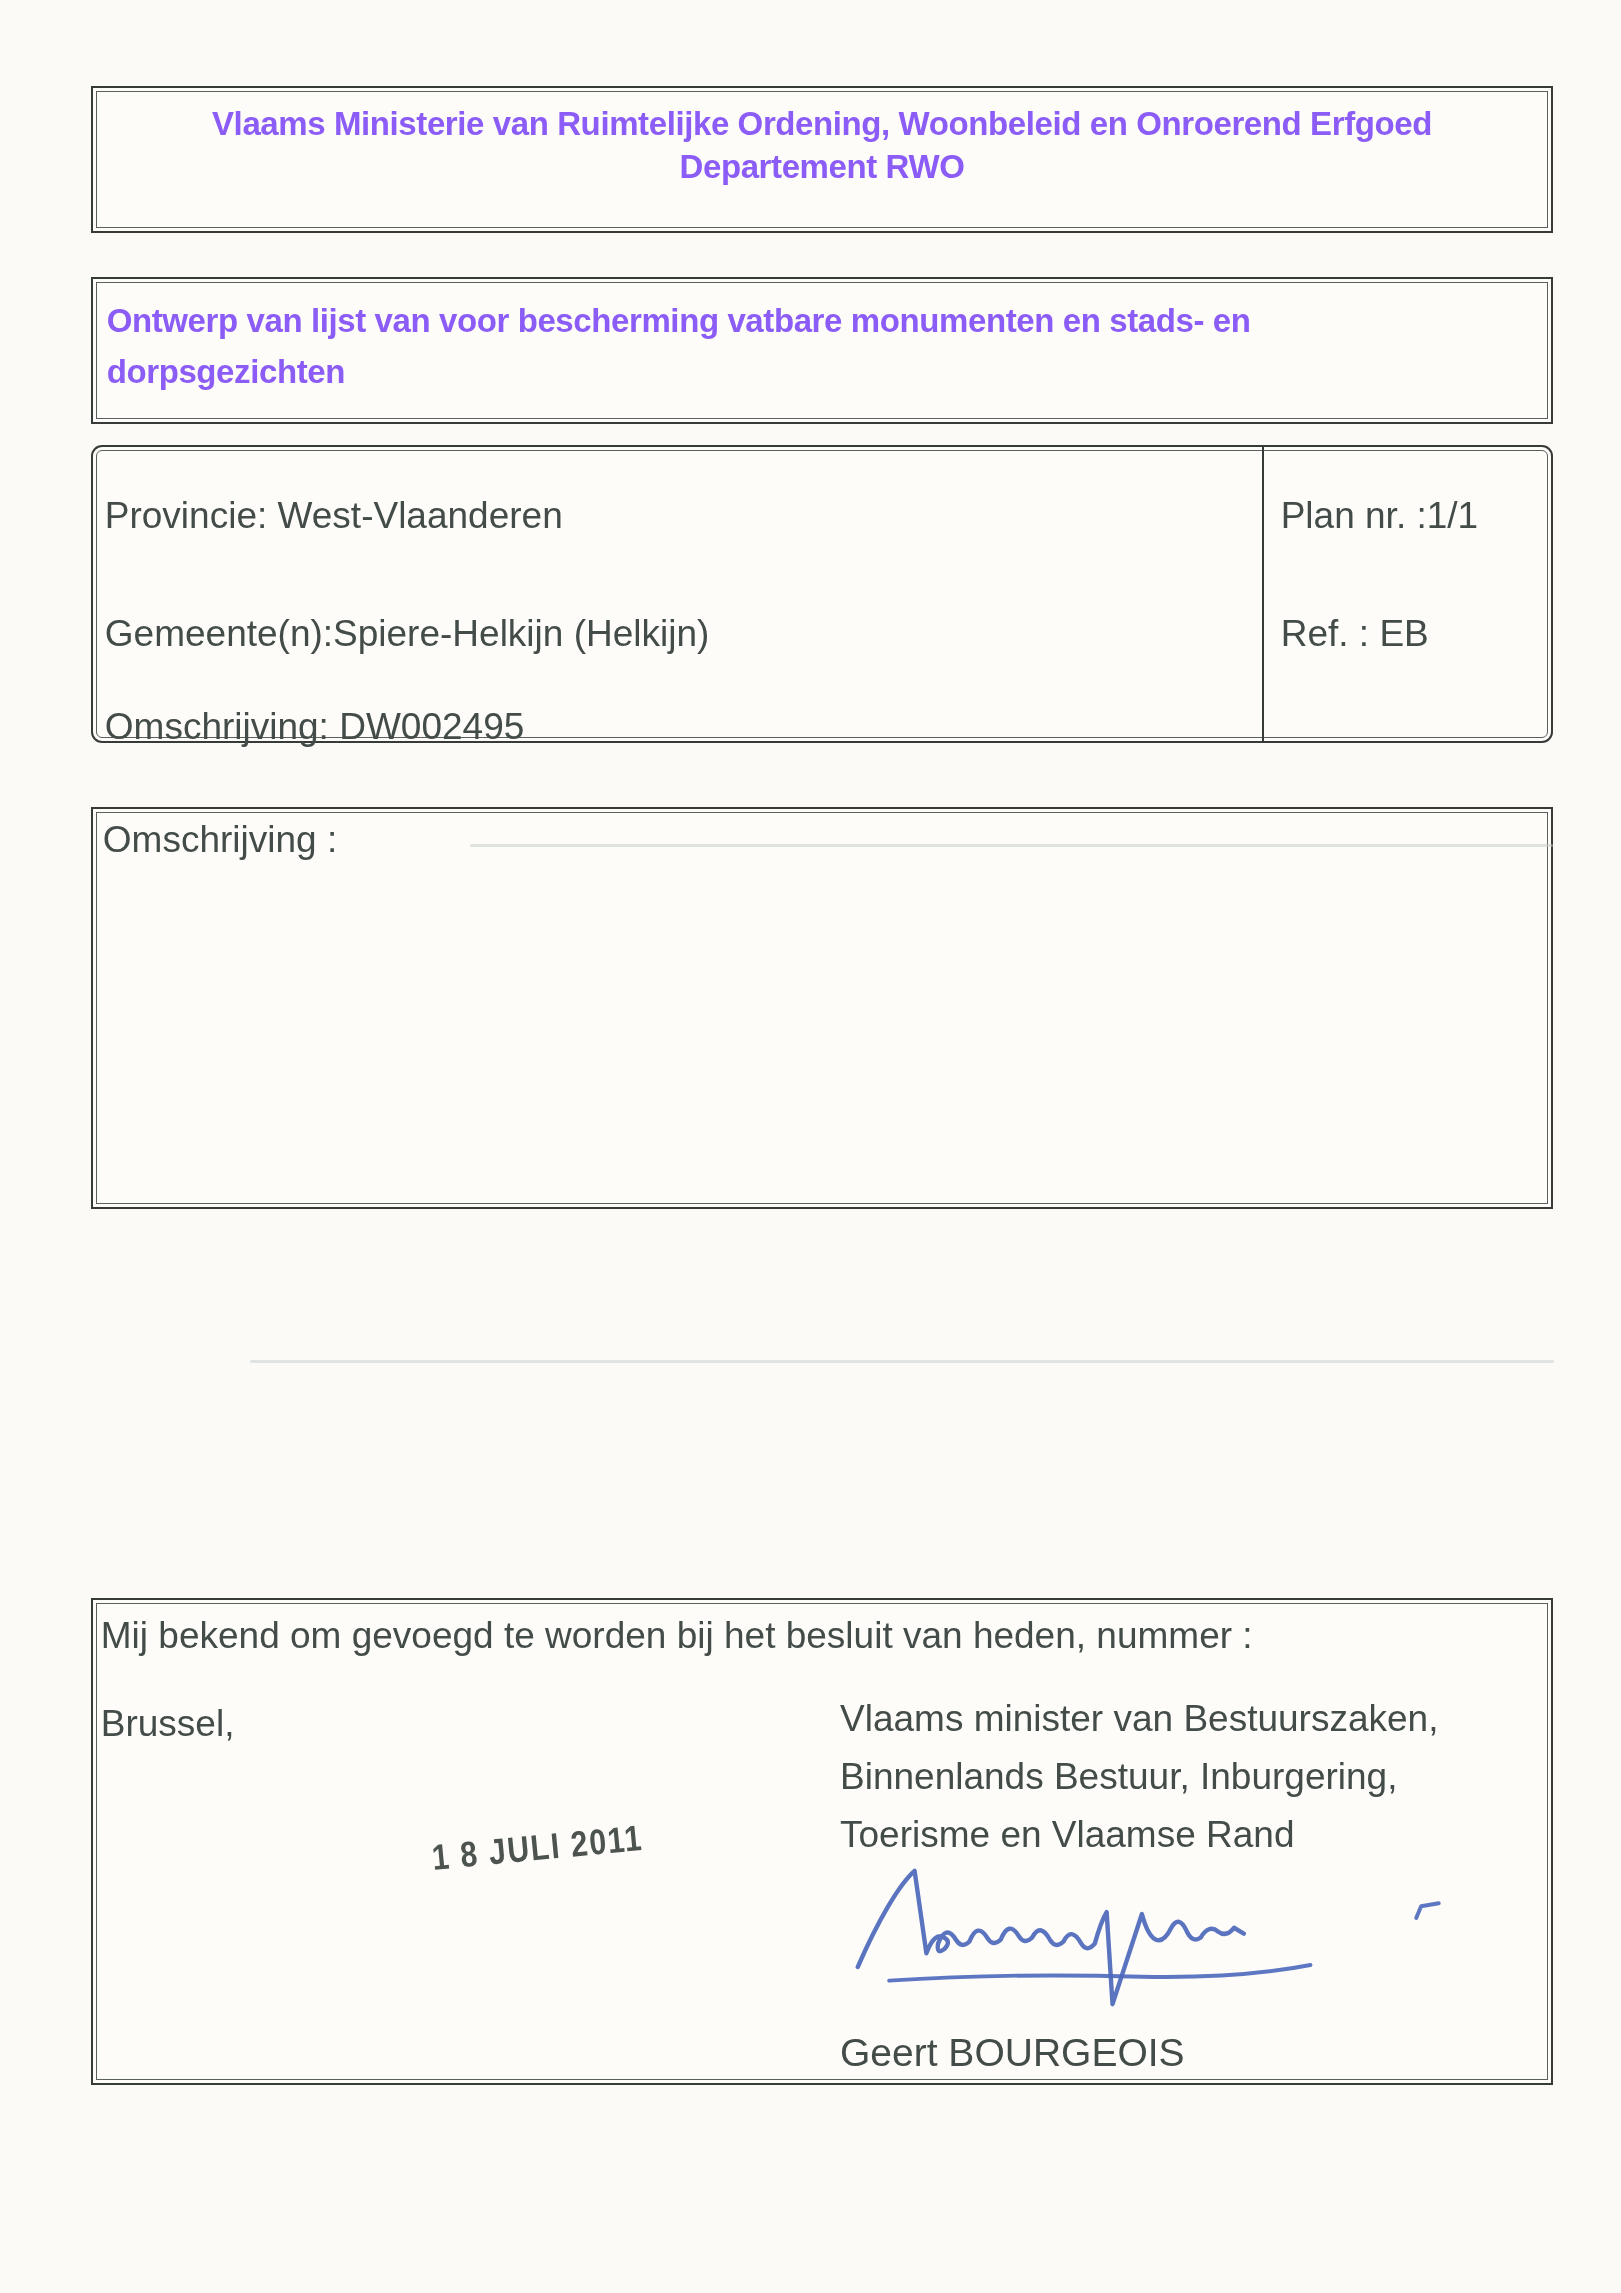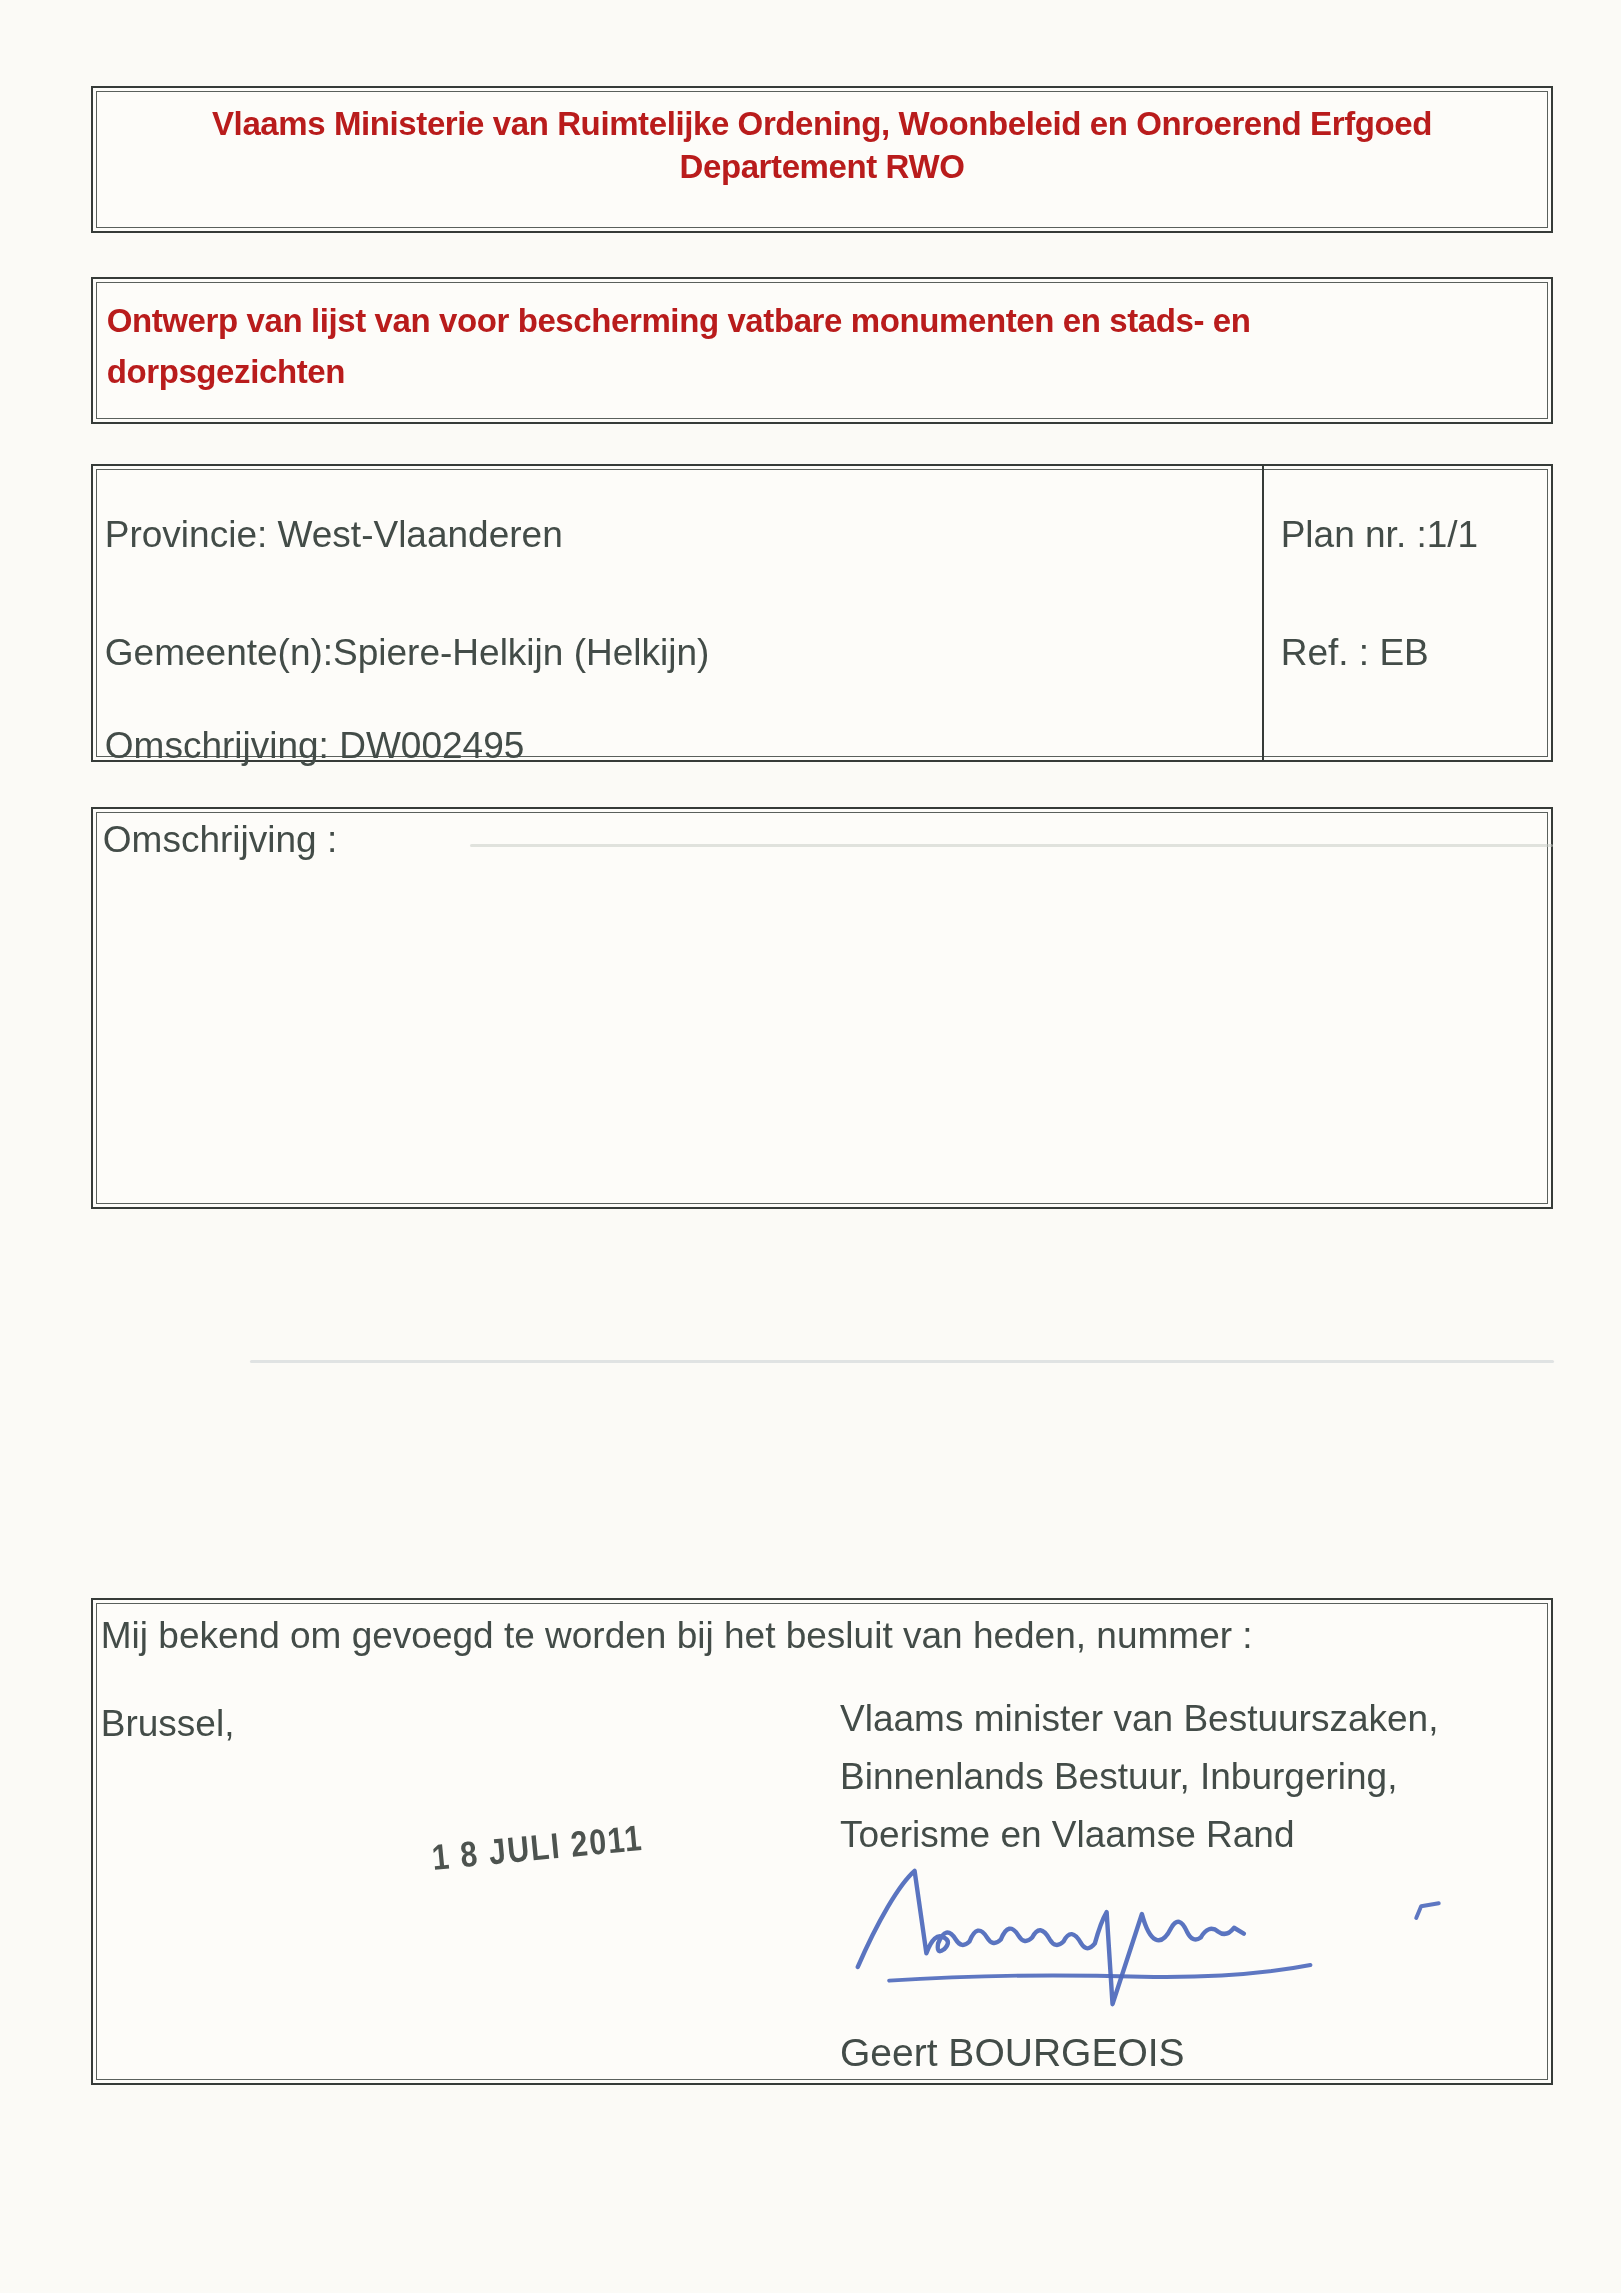--- a/index.html
+++ b/index.html
@@ -21,29 +21,29 @@
     width: 1462px;
     box-sizing: border-box;
     background: #fdfcf9;
     border: 2px solid #363b38;
     outline: 1px solid #5a605c;
     outline-offset: -6.9px;
   }
   
   .header-box   { top: 86px;   height: 147px; }
   .title-box    { top: 277px;  height: 147px; }
-  .info-box     { top: 464px;  height: 298px; }
+  .info-box     { top: 445px;  height: 298px; border-radius: 11px; }
   .desc-box     { top: 807px;  height: 402px; }
   .legend-box   { top: 1259px; height: 257px; }
   .sig-box      { top: 1598px; height: 487px; }
   
   .bold-head {
     font-weight: bold;
     font-size: 33px;
-    color: #b91c1c;
+    color: #8b5cf6;
     letter-spacing: -0.4px;
   }
   .header-box { text-align: center; padding-top: 13.7px; }
   .header-box .hline { line-height: 43px; white-space: nowrap; }
   .title-box { padding: 15.7px 69px 0 13.7px; }
   .title-box .ttext { line-height: 51px; }
   .body-text { font-size: 37px; line-height: 45px; white-space: nowrap; }
   
   .info-left {
     position: absolute; left: 0; top: 0; bottom: 0; width: 1169px;

